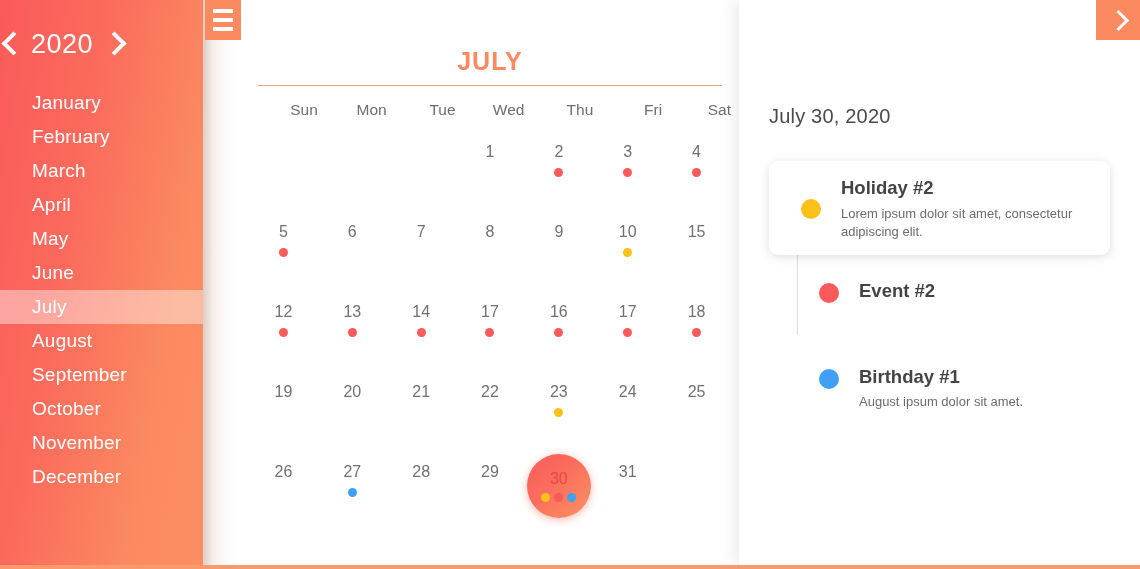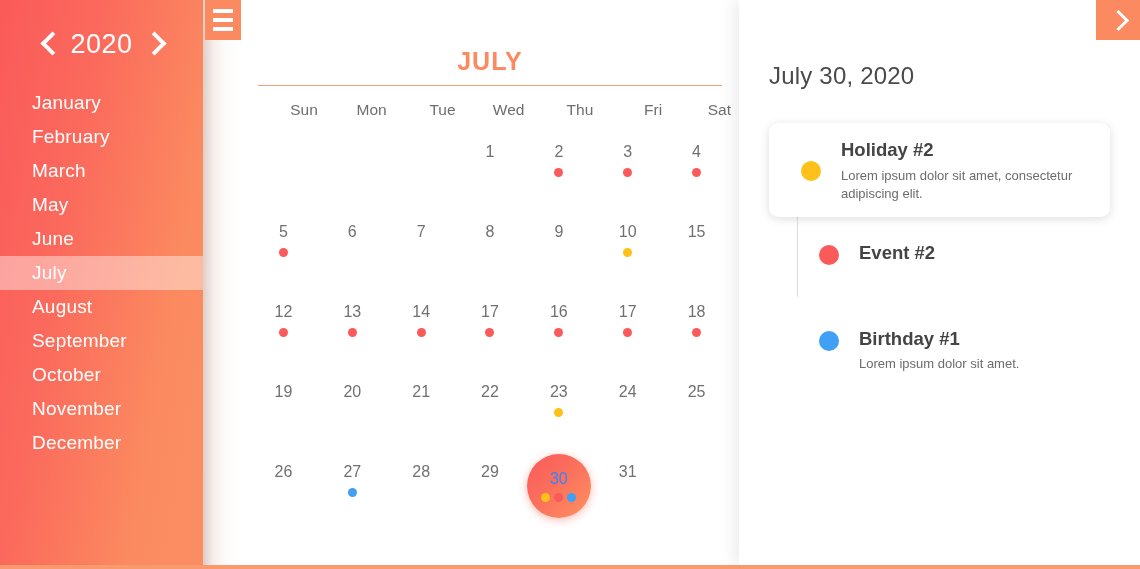--- a/index.html
+++ b/index.html
@@ -29,21 +29,20 @@
     position: absolute;
     left: 203px; top: 0;
     width: 38px; height: 565px;
     background: linear-gradient(to right, rgba(150,90,70,0.30) 0%, rgba(180,120,95,0.12) 28%, rgba(200,150,130,0.04) 60%, rgba(255,255,255,0) 100%);
     z-index: 3;
     pointer-events: none;
   }
   .year-nav {
     display: flex;
     align-items: center;
-    justify-content: center;
     gap: 13px;
     height: 84px;
     padding-top: 4px;
   }
   .year-arrow {
     width: 18px; height: 30px;
     position: relative;
     cursor: pointer;
   }
   .year-arrow::before {
@@ -178,39 +177,39 @@
   .day-cell.selected .sel-bg {
     position: absolute;
     top: -3px; left: 50%;
     transform: translateX(-50%);
     width: 64px; height: 64px;
     border-radius: 50%;
     background: linear-gradient(135deg, #fa5a5a 0%, #fb6f5c 45%, #fc9263 100%);
     box-shadow: 0 2px 9px rgba(250,100,80,0.45);
     z-index: 1;
   }
-  .day-cell.selected .day-num { color: #3b82f6; padding-top: 7px; }
+  .day-cell.selected .day-num { color: #ef4444; padding-top: 7px; }
   .day-cell.selected .dots { margin-top: 3px; }
   .day-cell.empty { }
 
   
   .details {
     position: absolute;
     left: 739px; top: 0;
     width: 401px; height: 565px;
     background: #ffffff;
     z-index: 5;
     box-shadow: -5px 0 14px rgba(120,110,110,0.13);
     padding: 0 30px;
   }
   .details-date {
     color: #4a4a4a;
-    font-size: 24px;
+    font-size: 20px;
     font-weight: 400;
-    padding-top: 62px;
+    padding-top: 105px;
     letter-spacing: 0.2px;
   }
   .timeline {
     position: relative;
     margin-top: 33px;
     padding-left: 0;
   }
   .timeline-line {
     position: absolute;
     left: 28px; top: 36px;
@@ -272,20 +271,23 @@
     </div>
     <div class="month-list" id="month-list">
         <div class="month-item">
           <span>January</span>
         </div>
         <div class="month-item">
           <span>February</span>
         </div>
         <div class="month-item">
           <span>March</span>
+        </div>
+        <div class="month-item">
+          <span>April</span>
         </div>
         <div class="month-item">
           <span>May</span>
         </div>
         <div class="month-item">
           <span>June</span>
         </div>
         <div class="month-item active">
           <span>July</span>
         </div>
@@ -508,21 +510,21 @@
           <div class="event plain">
             <div class="event-bullet" style="background: rgb(250, 90, 90);"></div>
             <div class="event-body">
               <div class="event-title">Event #2</div>
             </div>
           </div>
           <div class="event plain">
             <div class="event-bullet" style="background: rgb(63, 160, 245);"></div>
             <div class="event-body">
               <div class="event-title">Birthday #1</div>
-              <div class="event-desc">Lorem ipsum dolor sit amet.</div>
+              <div class="event-desc">August ipsum dolor sit amet.</div>
             </div>
           </div>
         </div>
     </div>
   </div>
 
   <div class="panel-toggle"></div>
 
 </div>
 

